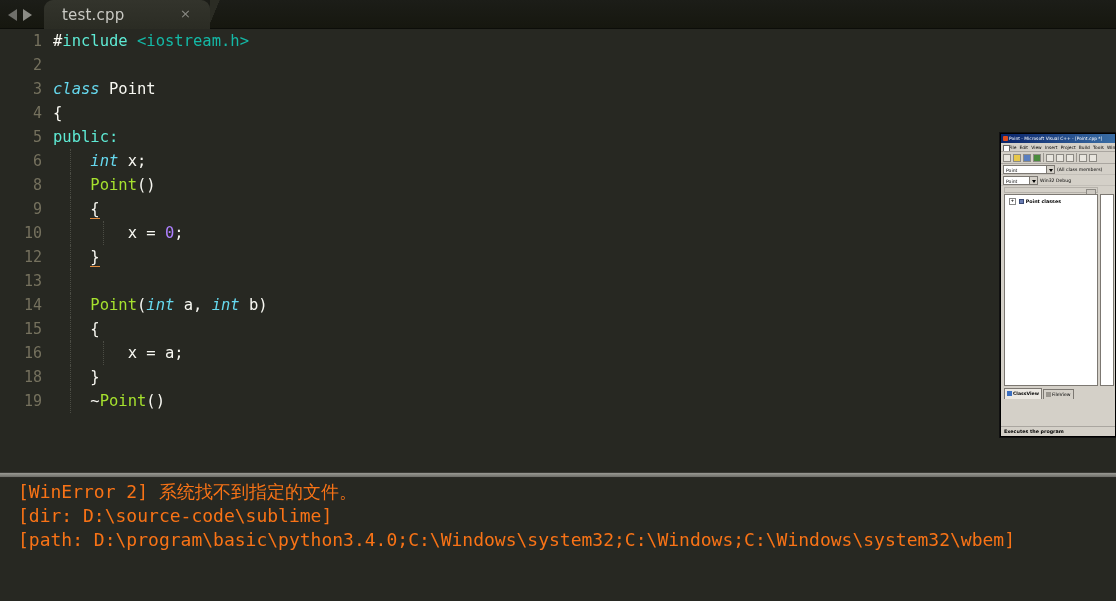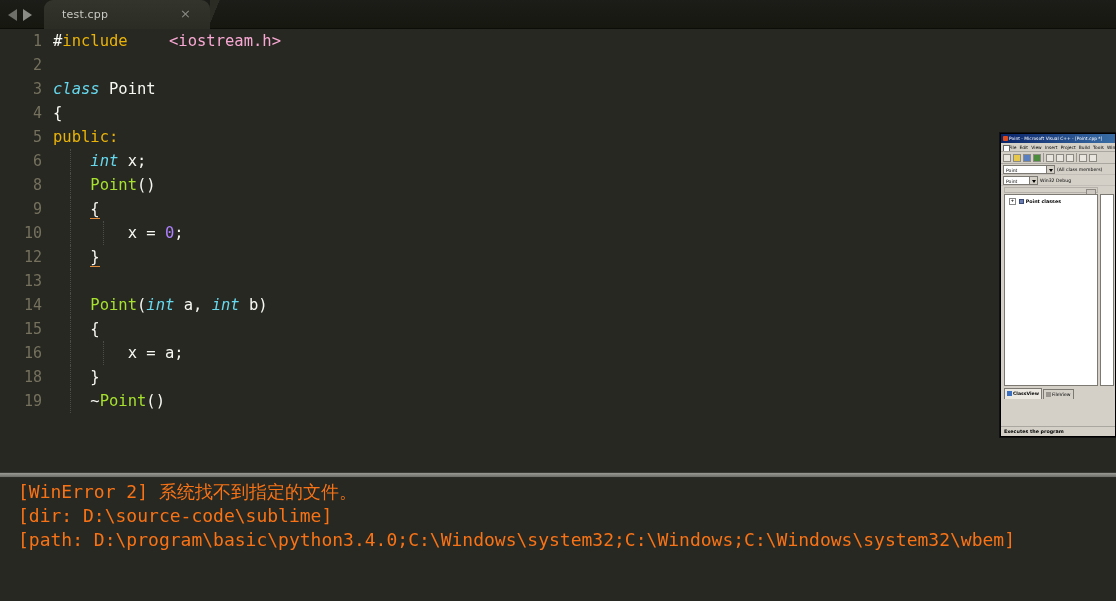--- a/index.html
+++ b/index.html
@@ -28,21 +28,21 @@
     position:absolute; left:44px; top:0; height:29px; width:166px;
     background:linear-gradient(#33342c,#2b2c24);
     border-top-left-radius:9px; border-top-right-radius:9px;
     display:flex; align-items:center;
   }
   .tab:after{
     content:""; position:absolute; right:-12px; top:0; width:12px; height:29px;
     background:linear-gradient(to bottom right,#2b2c24 0%,#2b2c24 40%,transparent 41%);
   }
   .tab-title{
-    color:#c9c9c3; font-size:11px; padding-left:18px;
+    color:#c9c9c3; font-size:15px; padding-left:18px;
     font-family:"DejaVu Sans","Liberation Sans",sans-serif; letter-spacing:.2px;
   }
   .tab-close{
     position:absolute; right:18px; top:7px; width:13px; height:13px;
     color:#8a8a84; font-size:13px; line-height:13px; text-align:center;
     font-family:"DejaVu Sans","Liberation Sans",sans-serif;
   }
 
   
   .editor{
@@ -59,23 +59,23 @@
     display:inline-block; padding-left:11px; font-size:15.5px; vertical-align:top;
     font-family:"DejaVu Sans Mono","Liberation Mono",monospace;
   }
   .guide{
     position:absolute; top:0; height:24px; width:1px;
     border-left:1px dotted #4b4c44;
   }
   .g1{ left:70px; }
   .g2{ left:103px; }
 
-  .k-pp      { color:#eab308; }
+  .k-pp      { color:#5eead4; }
   .k-hash    { color:#f8f8f2; }
-  .k-str     { color:#f9a8d4;margin-left:32px; }
+  .k-str     { color:#14b8a6; }
   .k-key     { color:#66d9ef; font-style:italic; }
   .k-cls     { color:#f8f8f2; }
   .k-fn      { color:#a6e22e; }
   .k-plain   { color:#f8f8f2; }
   .k-num     { color:#ae81ff; }
   .k-brace   { color:#f8f8f2; }
   .k-brace-m { color:#f8f8f2; border-bottom:1px solid #e08a3c; }
 
   
   .vcwin{

